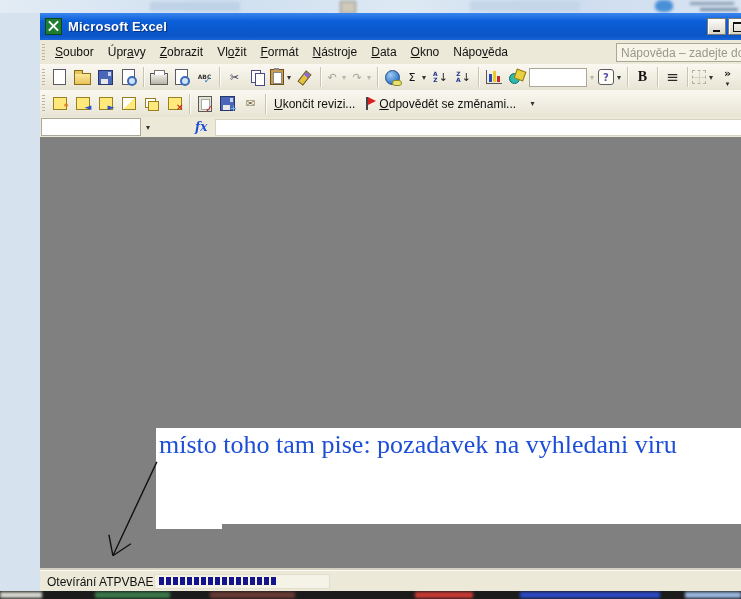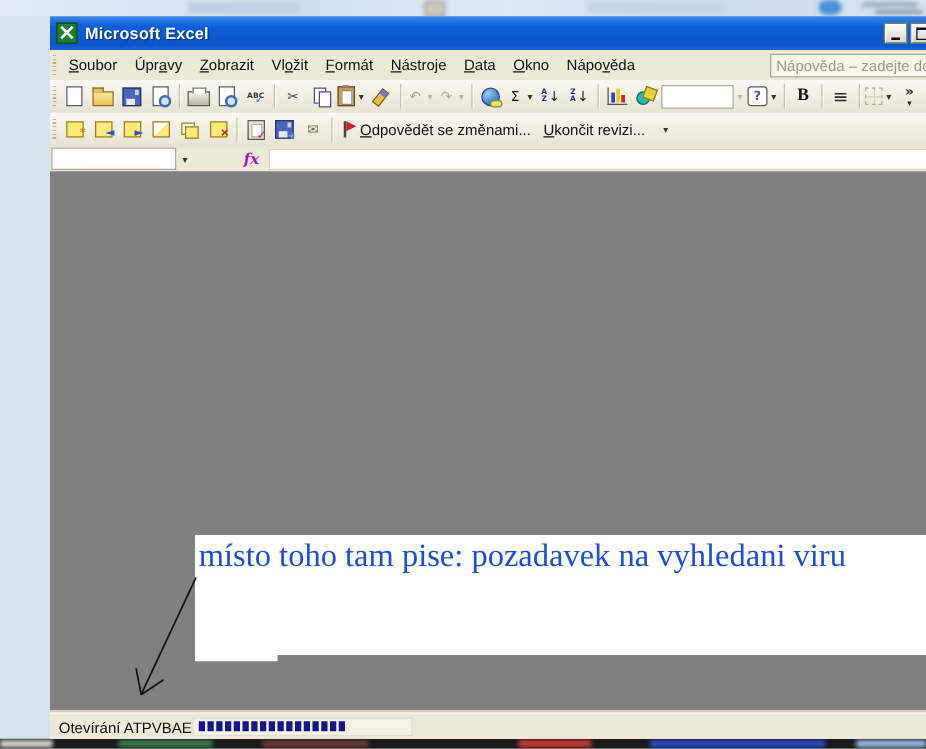--- a/index.html
+++ b/index.html
@@ -122,21 +122,21 @@
   .tb-combo{width:56px;height:17px;background:#fff;border:1px solid #aca899;display:flex;
       align-items:center;justify-content:flex-end;}
   .tb-more{display:flex;flex-direction:column;align-items:center;line-height:8px;padding:0 3px;}
   .tb-more .m1{font:bold 11px "DejaVu Sans",sans-serif;color:#222;}
   .tb-more .m2{font-size:7px;color:#222;}
   
   .fbar{position:absolute;left:0;top:104px;right:3px;height:20px;background:#ece9d8;
         display:flex;align-items:center;border-bottom:2px solid #f6f4ec;}
   .namebox{width:98px;height:16px;background:#fff;border:1px solid #aca899;margin-left:1px;}
   .nb-dd{width:14px;height:16px;display:flex;align-items:center;justify-content:center;}
-  .fx{font:italic bold 12px "DejaVu Serif",serif;color:#a21caf;margin-left:40px;}
+  .fx{font:italic bold 12px "DejaVu Serif",serif;color:#1d4ed8;margin-left:40px;}
   .ffield{flex:1;height:15px;background:#fff;border:1px solid #d8d4c4;margin:0 2px 0 8px;}
   
   .workspace{position:absolute;left:0;top:124px;right:4px;height:433px;background:#808080;
              border-right:1px solid #98948a;}
   .anno-box{position:absolute;left:116px;top:291px;width:588px;height:96px;background:#fff;}
   .anno-step{position:absolute;left:116px;top:387px;width:66px;height:5px;background:#fff;}
   .anno-text{padding:2px 0 0 3px;font:26px "Liberation Serif",serif;color:#1d4ed8;white-space:nowrap;}
   .arrow-svg{position:absolute;left:0;top:0;width:100%;height:100%;pointer-events:none;}
   
   .statusbar{position:absolute;left:0;top:557px;right:0;height:20px;background:#ece9d8;
@@ -357,25 +357,25 @@
           <span class="tb-btn">
             <span class="ic floppy">
               <i class="ov" style="color: rgb(122, 176, 232);">+</i>
             </span>
           </span>
           <span class="tb-btn">
             <span class="ic glyph" style="color: rgb(122, 106, 72);">✉</span>
           </span>
           <span class="tb-sep"></span>
           <span class="tb-textbtn">
+            <span><span style="text-decoration: underline;">U</span>končit revizi...</span>
+          </span>
+          <span class="tb-textbtn">
             <span class="ic flag"></span>
             <span><span style="text-decoration: underline;">O</span>dpovědět se změnami...</span>
-          </span>
-          <span class="tb-textbtn">
-            <span><span style="text-decoration: underline;">U</span>končit revizi...</span>
           </span>
           <span class="tb-btn">
             <span class="dd">▾</span>
           </span>
         </span>
     </div>
 
     <div class="fbar">
       <span class="namebox"></span>
       <span class="nb-dd dd">▾</span>

